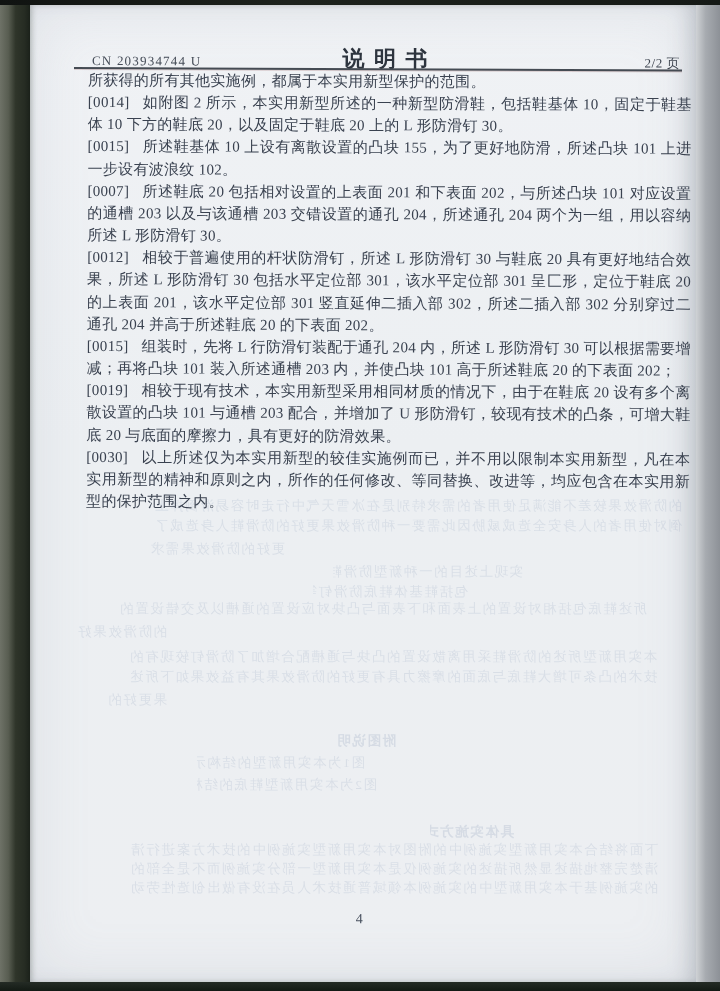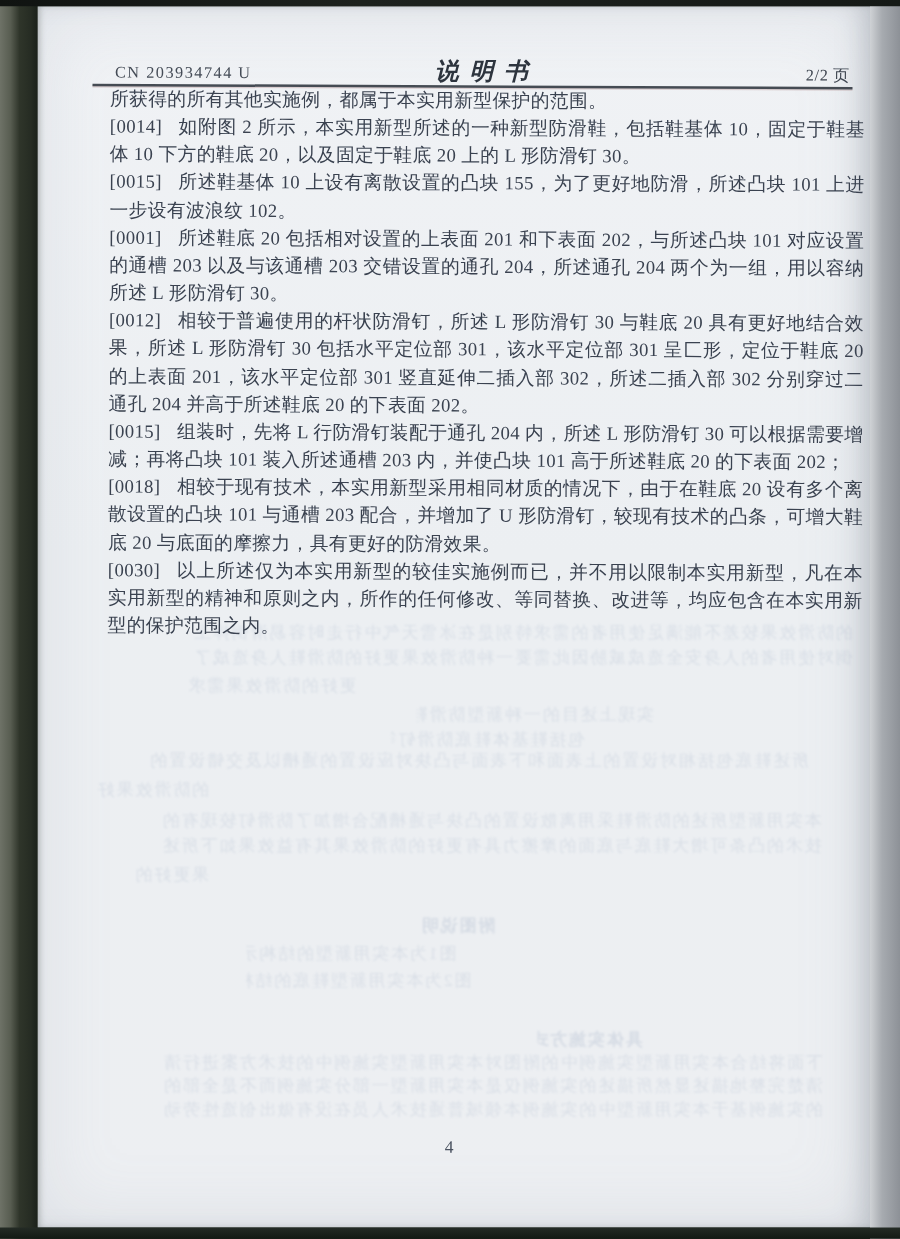--- a/index.html
+++ b/index.html
@@ -16,21 +16,21 @@
   .page{position:absolute;top:5px;left:30px;right:24px;bottom:9px;
         background:linear-gradient(180deg,#f0f2f5 0%,#eceff2 45%,#edeff2 100%);
         box-shadow:inset 0 0 60px rgba(140,150,165,.18),
                    inset -14px 0 22px -10px rgba(110,118,130,.38),
                    inset 3px 0 6px -2px rgba(60,70,60,.4);
         z-index:3;overflow:hidden;}
   .content{position:absolute;inset:0;transform:rotate(.25deg);transform-origin:60px 60px;}
 
   .header{position:absolute;top:38px;left:44px;right:16px;display:flex;align-items:baseline;color:#3c434e;}
   .h-left{flex:1;padding-left:18px;font-size:13px;letter-spacing:1.2px;white-space:nowrap;color:#454c57;}
-  .h-center{font-size:19px;font-weight:bold;color:#2d343e;letter-spacing:2px;white-space:nowrap;font-style:italic;}
+  .h-center{font-size:22px;font-weight:bold;color:#2d343e;letter-spacing:2px;white-space:nowrap;}
   .h-right{flex:1;text-align:right;font-size:13px;letter-spacing:.5px;white-space:nowrap;color:#3e4550;}
   .rule{position:absolute;top:62px;left:44px;right:14px;height:2px;background:#454b53;
         box-shadow:0 1px 0 rgba(150,100,100,.25);}
 
   .body-text{position:absolute;top:64px;left:58px;width:604px;font-size:15px;line-height:22.15px;
         color:#3a4250;text-align:justify;letter-spacing:.3px;}
   .body-text p{margin:0;}
   .ptag{margin-right:13px;}
 
   .footer{position:absolute;top:905px;left:0;width:666px;text-align:center;
@@ -83,30 +83,30 @@
 
       <div class="body-text">
         <p>所获得的所有其他实施例，都属于本实用新型保护的范围。</p>
         <p>
           <span class="ptag">[0014]</span><span>如附图 2 所示，本实用新型所述的一种新型防滑鞋，包括鞋基体 10，固定于鞋基体 10 下方的鞋底 20，以及固定于鞋底 20 上的 L 形防滑钉 30。</span>
         </p>
         <p>
           <span class="ptag">[0015]</span><span>所述鞋基体 10 上设有离散设置的凸块 155，为了更好地防滑，所述凸块 101 上进一步设有波浪纹 102。</span>
         </p>
         <p>
-          <span class="ptag">[0001]</span><span>所述鞋底 20 包括相对设置的上表面 201 和下表面 202，与所述凸块 101 对应设置的通槽 203 以及与该通槽 203 交错设置的通孔 204，所述通孔 204 两个为一组，用以容纳所述 L 形防滑钉 30。</span>
+          <span class="ptag">[0007]</span><span>所述鞋底 20 包括相对设置的上表面 201 和下表面 202，与所述凸块 101 对应设置的通槽 203 以及与该通槽 203 交错设置的通孔 204，所述通孔 204 两个为一组，用以容纳所述 L 形防滑钉 30。</span>
         </p>
         <p>
           <span class="ptag">[0012]</span><span>相较于普遍使用的杆状防滑钉，所述 L 形防滑钉 30 与鞋底 20 具有更好地结合效果，所述 L 形防滑钉 30 包括水平定位部 301，该水平定位部 301 呈匚形，定位于鞋底 20 的上表面 201，该水平定位部 301 竖直延伸二插入部 302，所述二插入部 302 分别穿过二通孔 204 并高于所述鞋底 20 的下表面 202。</span>
         </p>
         <p>
           <span class="ptag">[0015]</span><span>组装时，先将 L 行防滑钉装配于通孔 204 内，所述 L 形防滑钉 30 可以根据需要增减；再将凸块 101 装入所述通槽 203 内，并使凸块 101 高于所述鞋底 20 的下表面 202；</span>
         </p>
         <p>
-          <span class="ptag">[0018]</span><span>相较于现有技术，本实用新型采用相同材质的情况下，由于在鞋底 20 设有多个离散设置的凸块 101 与通槽 203 配合，并增加了 U 形防滑钉，较现有技术的凸条，可增大鞋底 20 与底面的摩擦力，具有更好的防滑效果。</span>
+          <span class="ptag">[0019]</span><span>相较于现有技术，本实用新型采用相同材质的情况下，由于在鞋底 20 设有多个离散设置的凸块 101 与通槽 203 配合，并增加了 U 形防滑钉，较现有技术的凸条，可增大鞋底 20 与底面的摩擦力，具有更好的防滑效果。</span>
         </p>
         <p>
           <span class="ptag">[0030]</span><span>以上所述仅为本实用新型的较佳实施例而已，并不用以限制本实用新型，凡在本实用新型的精神和原则之内，所作的任何修改、等同替换、改进等，均应包含在本实用新型的保护范围之内。</span>
         </p>
       </div>
 
       <div class="footer">4</div>
     </div>
   </div>
 </div>

